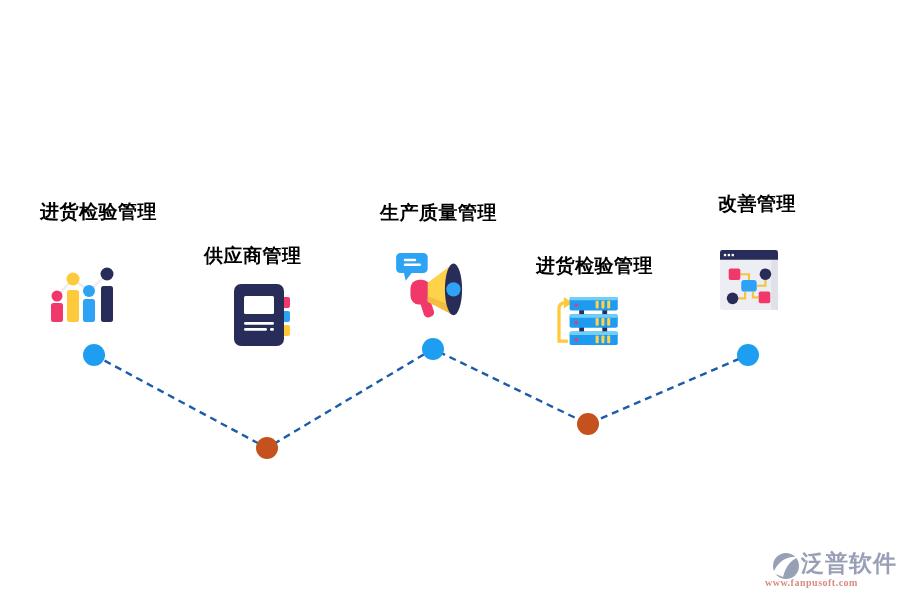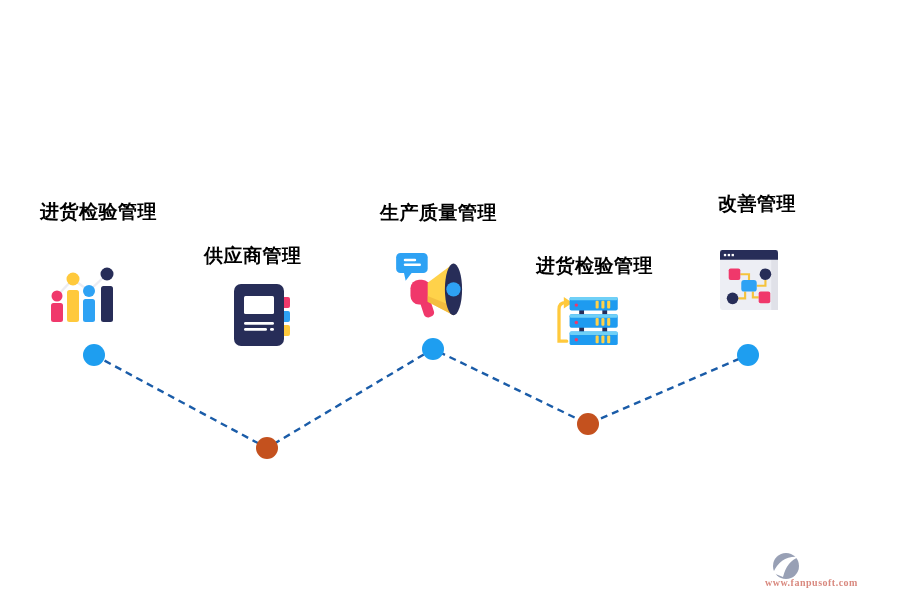--- a/index.html
+++ b/index.html
@@ -152,15 +152,16 @@
       <rect x="40" y="43" width="12" height="12" rx="2" fill="#F0386B"></rect>
     </svg>
   </div>
 
   <div class="wm-logo">
     <svg width="28" height="28" viewBox="0 0 28 28">
       <circle cx="14" cy="14" r="13" fill="#98A0B5"></circle>
       <path d="M1,21 Q9,3 27,5 Q15,9 11,25 Z" fill="#ffffff"></path>
     </svg>
   </div>
+  <div class="wm-brand">泛普软件</div>
   <div class="wm-url">www.fanpusoft.com</div>
 
 </div>
 
 </body></html>

